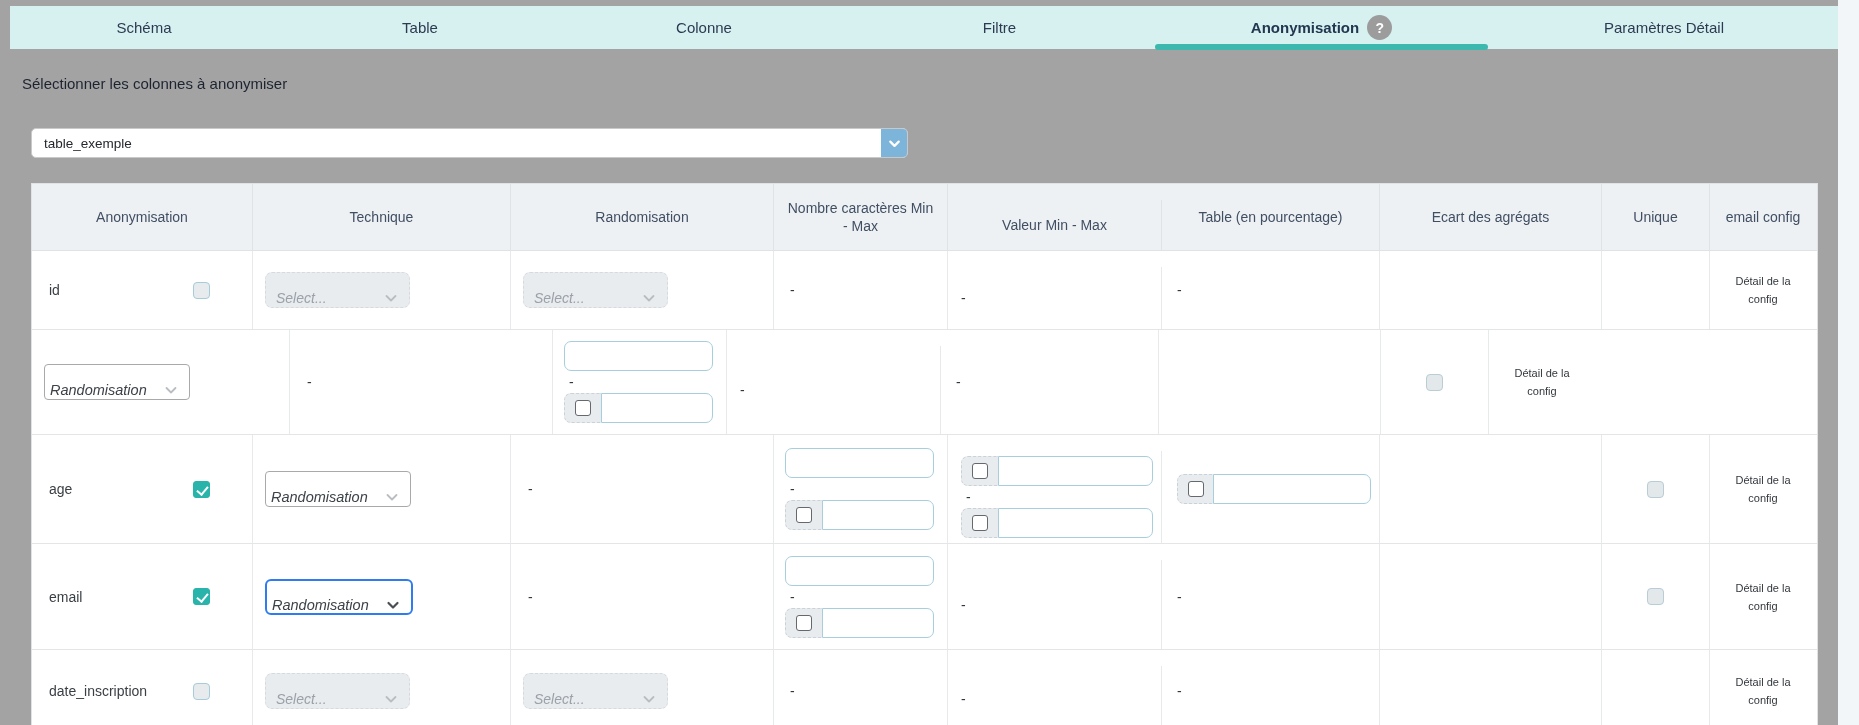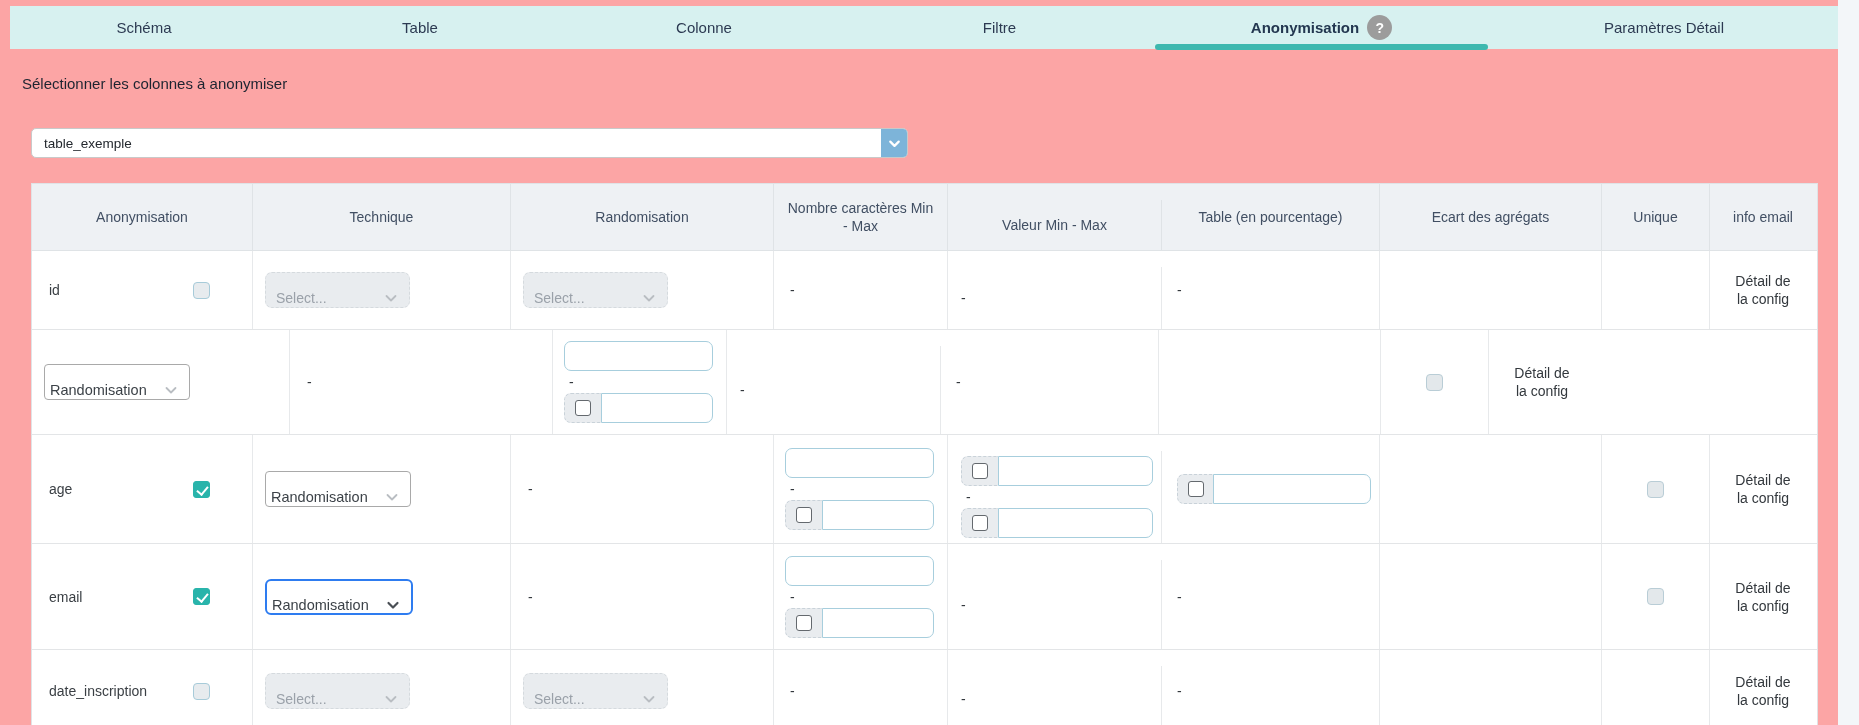--- a/index.html
+++ b/index.html
@@ -1,18 +1,18 @@
 <!DOCTYPE html>
 <html><head>
 <meta charset="utf-8">
 <style>
   * { margin:0; padding:0; box-sizing:border-box; }
   html,body { width:1859px; height:725px; overflow:hidden; background:#ffffff;
               font-family:"Liberation Sans", sans-serif; }
-  .app { position:relative; width:1859px; height:725px; background:#fca5a5; }
+  .app { position:relative; width:1859px; height:725px; background:#a3a3a3; }
 
   
   .scroll-strip { position:absolute; left:1838px; top:0; width:21px; height:725px;
                   background:#f3f6f9; }
 
   
   .tabbar { position:absolute; left:10px; top:6px; width:1828px; height:43px;
             background:#d7f1f0; display:flex; align-items:stretch; }
   .tab { display:flex; align-items:center; justify-content:center; gap:8px;
          font-size:15px; color:#2c3a52; font-weight:500; cursor:pointer; position:relative; }
@@ -65,21 +65,21 @@
   
   .cb { width:17px; height:17px; border-radius:4px; background:#e7ebee;
         border:1px solid #a7cbd9; cursor:pointer; position:relative; flex:none; }
   .cb.checked { background:#29b4ab; border:1px solid #29b4ab; border-radius:3px; }
   .cb.checked::after { content:""; position:absolute; left:5px; top:2px; width:5px; height:9px;
         border:solid #fff; border-width:0 2px 2px 0; transform:rotate(40deg); }
   .cb.unique { background:#e3e8eb; border:1px solid #b9cdd6; }
 
   
   .sel { height:36px; display:flex; align-items:center; justify-content:space-between;
-         padding:16px 10px 0 10px; cursor:pointer; }
+         padding:16px 10px 0 10px; cursor:pointer;font-style:italic; }
   .sel.disabled { width:145px; background:#e9ecef; border:1px dashed #d5dade;
                   border-radius:7px; color:#9aa1a9; font-size:14px; }
   .sel.normal { width:146px; background:#fff; border:1px solid #a9a9a9;
                 border-radius:4px; color:#3c4248; font-size:14.5px; padding-left:5px; }
   .sel.focused { width:148px; background:#fff; border:2px solid #2e7cf0;
                  border-radius:6px; color:#3c4248; font-size:14.5px; padding-left:5px; }
 
   
   .inp { height:30px; border:1px solid #a7cedd; border-radius:7px; background:#fff;
          outline:none; font-size:14px; color:#333; padding:0 8px; }
@@ -93,21 +93,21 @@
   .g4 .inp { width:112px; }
   .g5 .addon { width:37px; }
   .g5 .inp { width:155px; }
   .g6 .addon { width:36px; }
   .g6 .inp { width:158px; }
 
   .stack { display:flex; flex-direction:column; justify-content:center;
            align-items:flex-start; gap:5px; }
   .stack .dash { margin-left:5px; }
 
-  .detail { font-size:14px; color:#33383d; width:70px; text-align:center;
+  .detail { font-size:11px; color:#33383d; width:70px; text-align:center;
             line-height:18px; cursor:pointer; }
 
   .chev { flex:none; }
 </style>
 </head>
 <body>
 
 <div class="app">
 
   <nav class="tabbar">
@@ -147,21 +147,21 @@
 
     <div class="tr thead">
       <div class="td c1" style="justify-content:center;padding:0 8px;">Anonymisation</div>
       <div class="td c2" style="justify-content:center;padding:0 8px;">Technique</div>
       <div class="td c3" style="justify-content:center;padding:0 8px;">Randomisation</div>
       <div class="td c4" style="justify-content:center;padding:0 10px;">Nombre caractères Min - Max</div>
       <div class="td c5" style="justify-content:center;padding:0 8px;">Valeur Min - Max</div>
       <div class="td c6" style="justify-content:center;padding:0 8px;">Table (en pourcentage)</div>
       <div class="td c7" style="justify-content:center;padding:0 8px;">Ecart des agrégats</div>
       <div class="td c8" style="justify-content:center;padding:0 8px;">Unique</div>
-      <div class="td c9" style="justify-content:center;padding:0 8px;">info email</div>
+      <div class="td c9" style="justify-content:center;padding:0 8px;">email config</div>
     </div>
 
     <div class="tr" style="height:79px">
       <div class="td c1">
         <span class="rowlabel">id</span>
         <span class="cb"></span>
       </div>
       <div class="td c2">
         <div class="sel disabled">
           <span>Select...</span>

